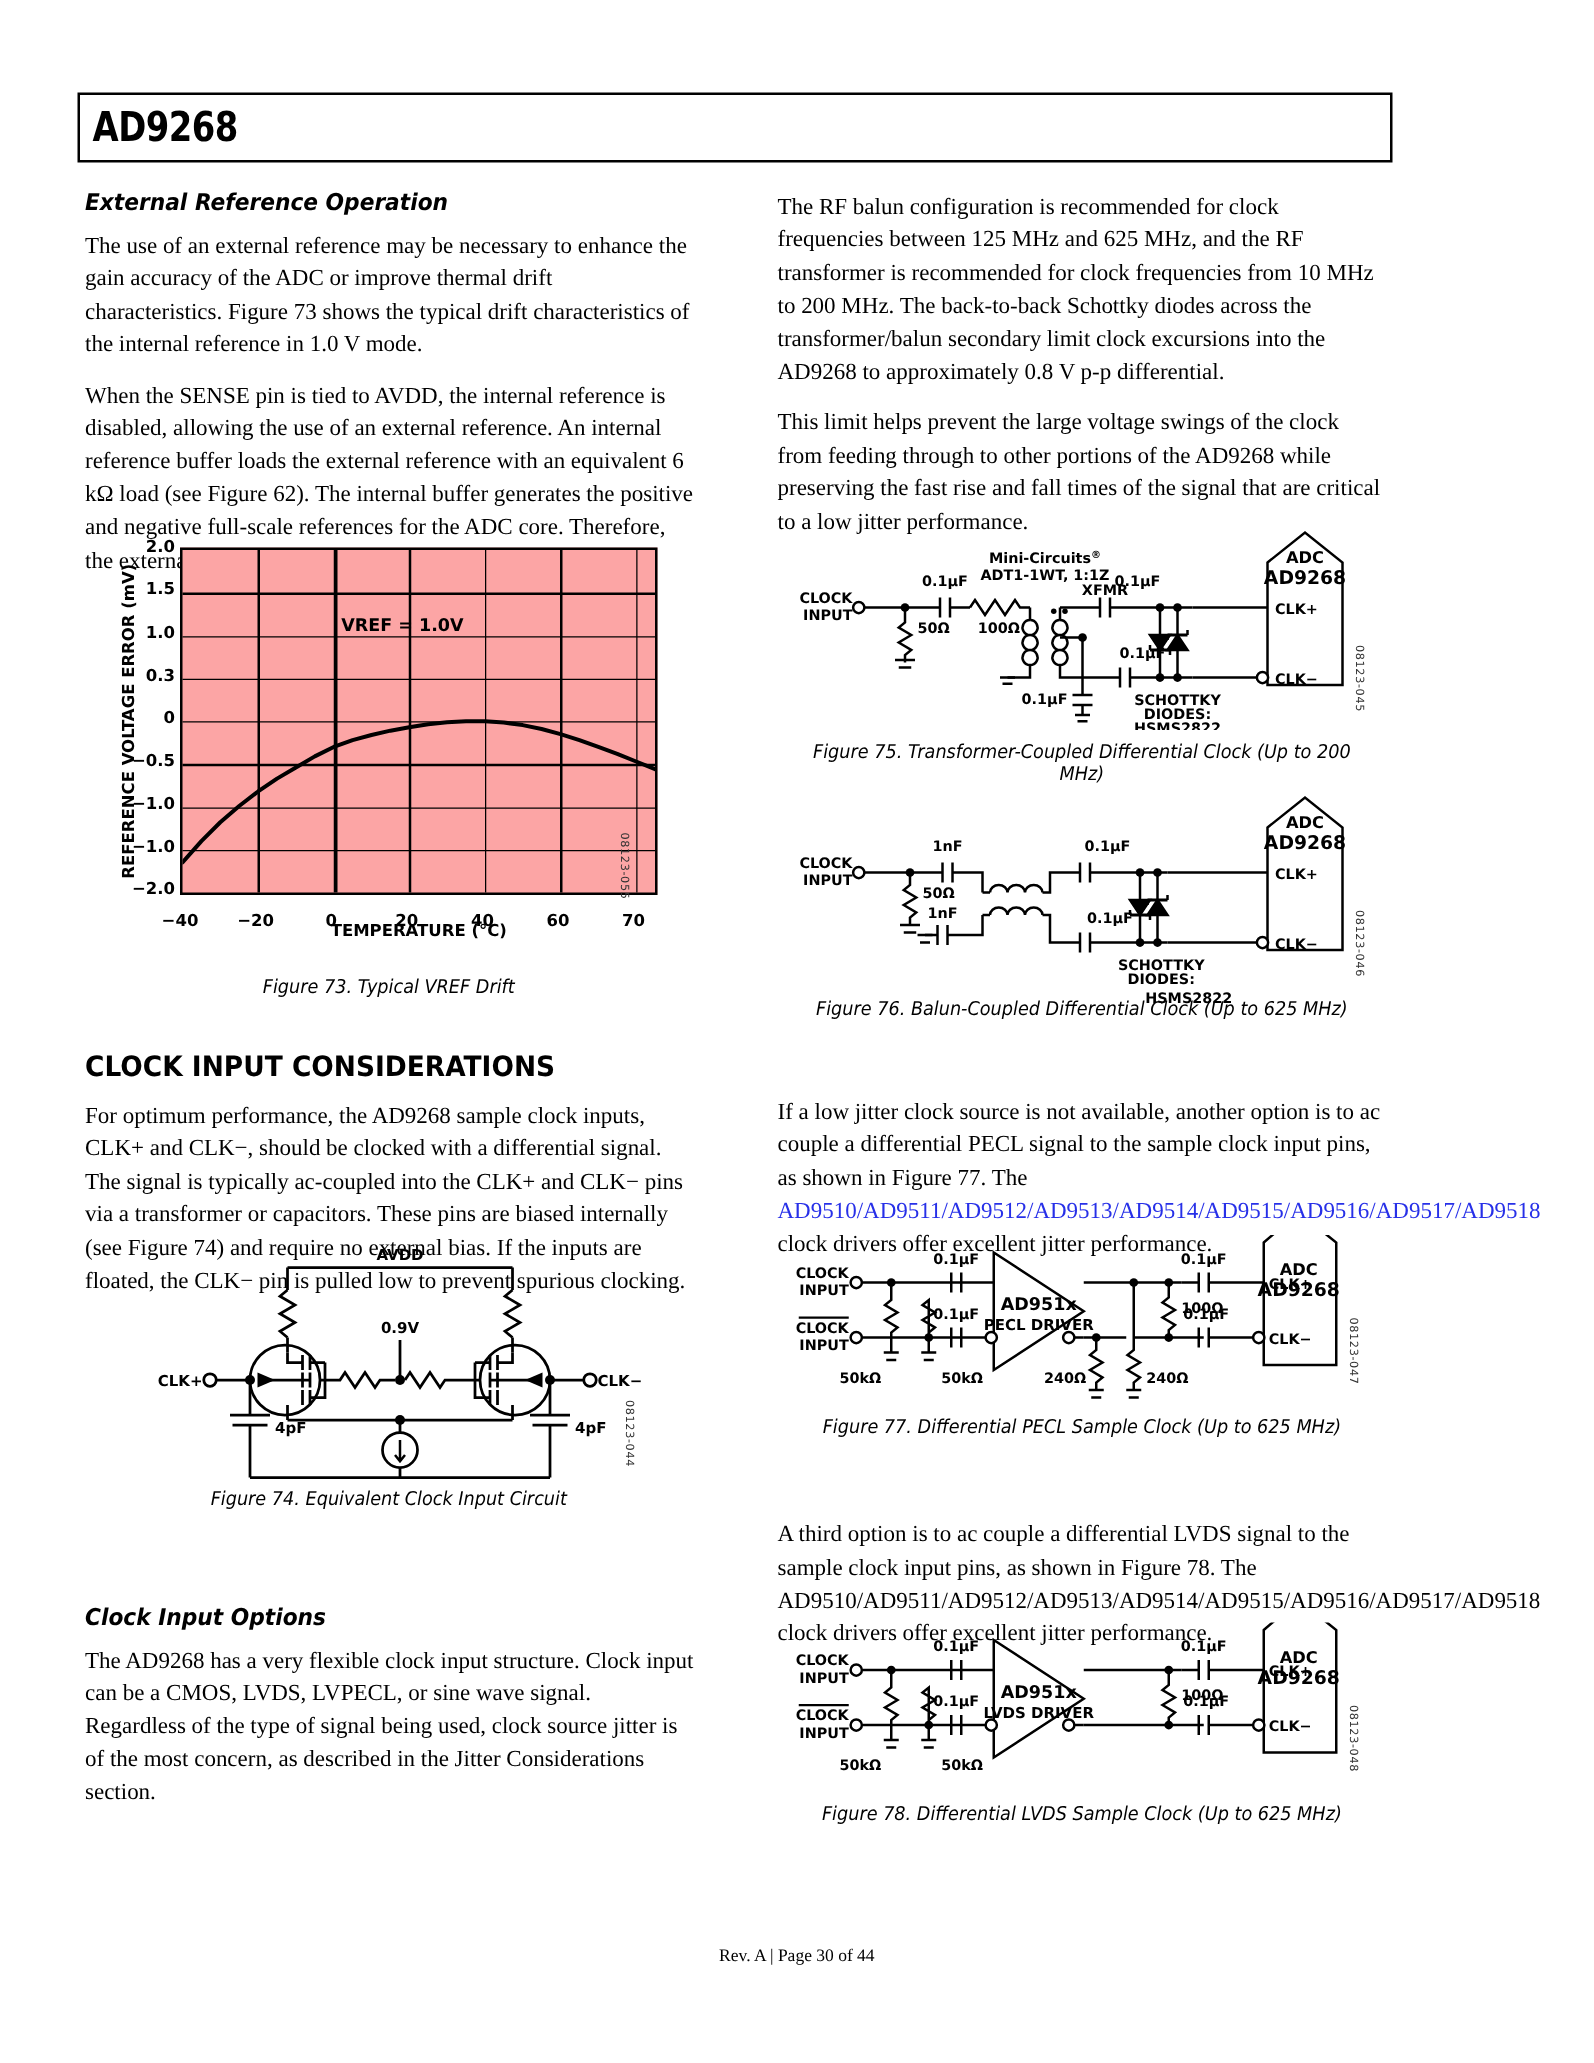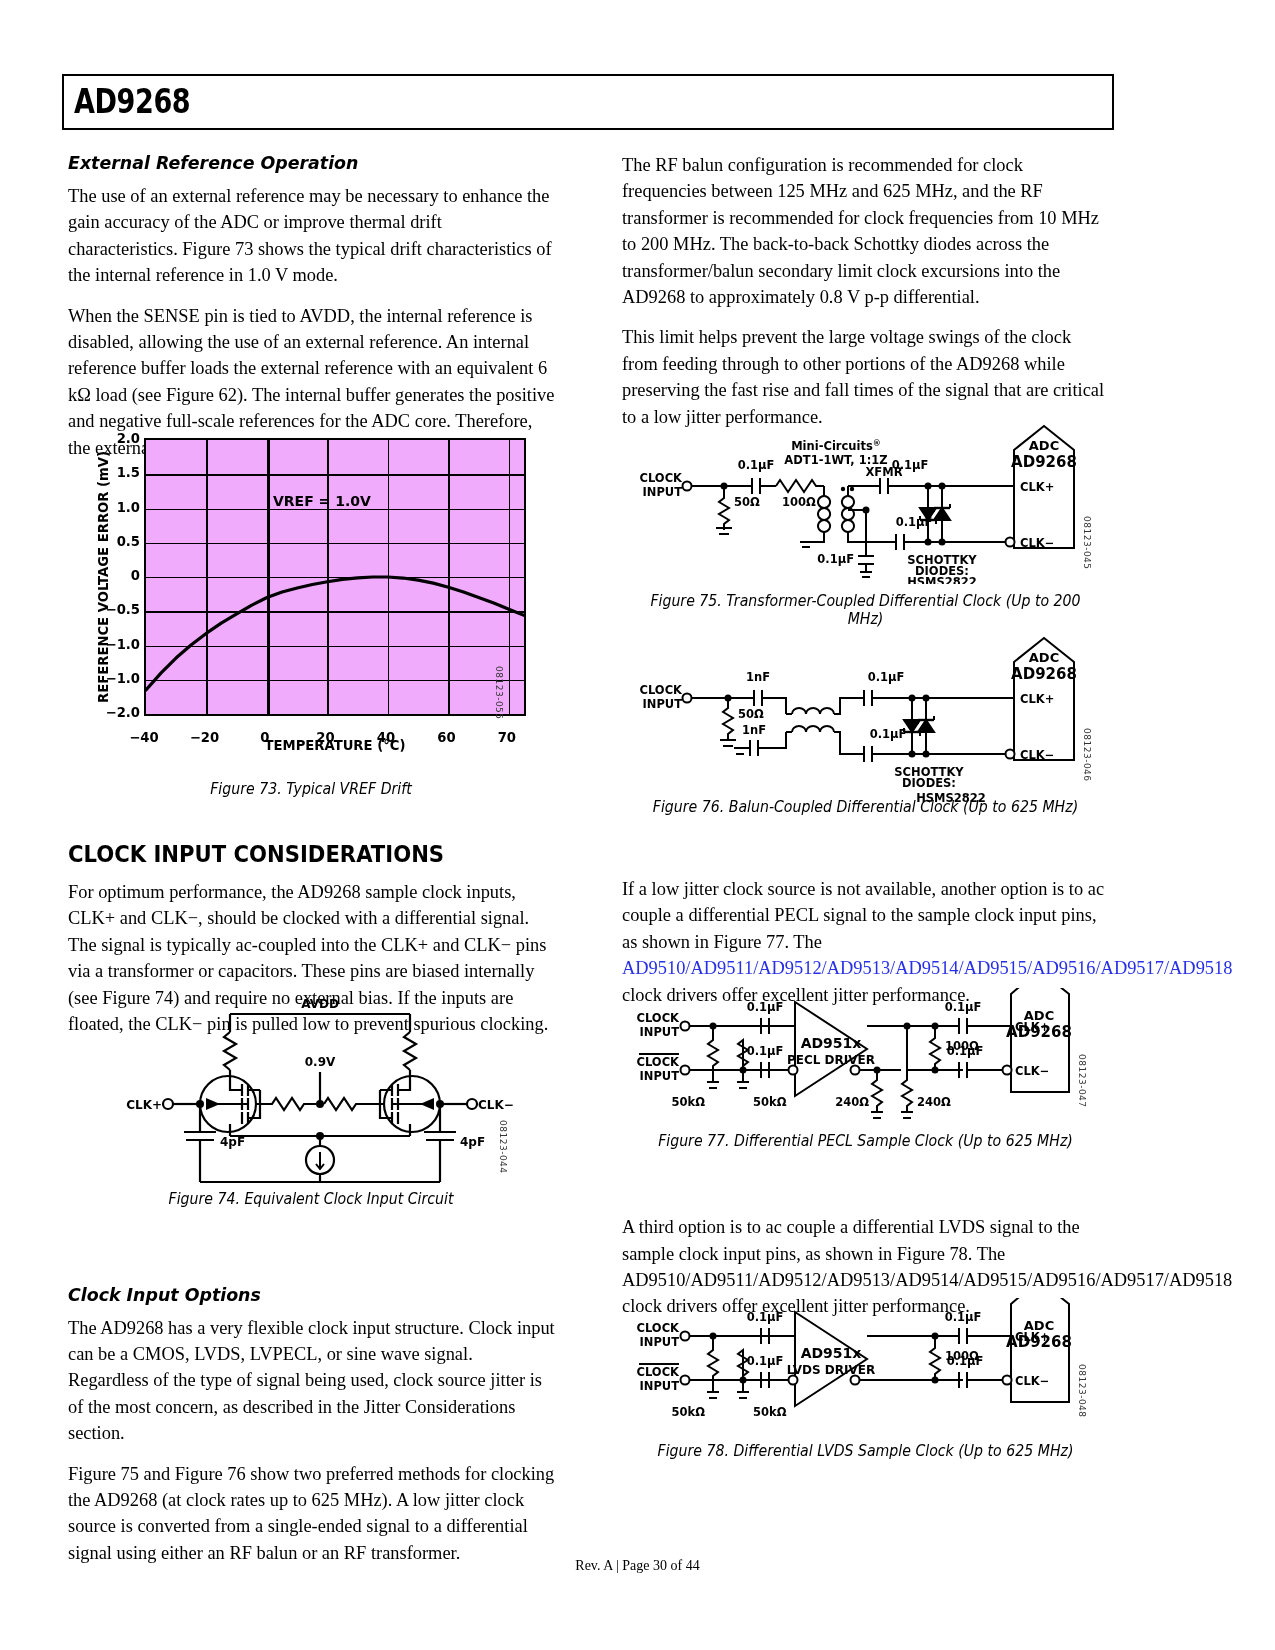--- a/index.html
+++ b/index.html
@@ -73,21 +73,21 @@
     writing-mode:vertical-rl; transform:rotate(180deg); white-space:nowrap;
   }
   .ytick {
     position:absolute; right:0; width:44px; text-align:right;
     font-family:"DejaVu Sans", sans-serif; font-weight:bold; font-size:13.2px;
     transform:translateY(-50%);
   }
   .yticks { position:absolute; left:-6px; top:0; width:50px; height:278px; }
   .plot {
     position:absolute; left:48px; top:0; width:382px; height:278px;
-    border:2.5px solid #000; background:#f0abfc;
+    border:2.5px solid #000; background:#fca5a5;
   }
   .gl-h, .gl-v { position:absolute; background:#000; }
   .gl-h { left:0; right:0; height:1.4px; }
   .gl-v { top:0; bottom:0; width:1.4px; }
   .gl-v.axis0 { width:3px; }
   .vreflabel {
     position:absolute;
     font-family:"DejaVu Sans", sans-serif; font-weight:bold; font-size:14px;
     white-space:nowrap;
   }
@@ -126,34 +126,33 @@
 
     <div style="height:348px"></div>
 
     <h2 class="sec">CLOCK INPUT CONSIDERATIONS</h2>
     <p class="body">For optimum performance, the AD9268 sample clock inputs, CLK+ and CLK−, should be clocked with a differential signal. The signal is typically ac-coupled into the CLK+ and CLK− pins via a transformer or capacitors. These pins are biased internally (see Figure 74) and require no external bias. If the inputs are floated, the CLK− pin is pulled low to prevent spurious clocking.</p>
 
     <div style="height:232px"></div>
 
     <h3 class="sub">Clock Input Options</h3>
     <p class="body">The AD9268 has a very flexible clock input structure. Clock input can be a CMOS, LVDS, LVPECL, or sine wave signal. Regardless of the type of signal being used, clock source jitter is of the most concern, as described in the Jitter Considerations section.</p>
-    <p class="body">Figure 75 and Figure 76 show two preferred methods for clocking the AD9268 (at clock rates up to 625 MHz). A low jitter clock source is converted from a single-ended signal to a differential signal using either an RF balun or an RF transformer.</p>
   </div>
 
   <div class="fig73">
     <div class="chart-ylabel">
       <span>REFERENCE VOLTAGE ERROR (mV)</span>
     </div>
     <div class="yticks" id="ytickbox">
         <div class="ytick" style="top: 274px;">−2.0</div>
         <div class="ytick" style="top: 239.75px;">−1.0</div>
         <div class="ytick" style="top: 205.5px;">−1.0</div>
         <div class="ytick" style="top: 171.25px;">−0.5</div>
         <div class="ytick" style="top: 137px;">0</div>
-        <div class="ytick" style="top: 102.75px;">0.5</div>
+        <div class="ytick" style="top: 102.75px;">0.3</div>
         <div class="ytick" style="top: 68.5px;">1.0</div>
         <div class="ytick" style="top: 34.25px;">1.5</div>
         <div class="ytick" style="top: 0px;">2.0</div>
       </div>
     <div class="plot" id="plotbox">
       <svg width="378" height="274" viewBox="0 0 378 274">
         <polyline id="curve" fill="none" stroke="#000" stroke-width="3.2" stroke-linejoin="round" stroke-linecap="round" points="0.00,250.03 15.12,232.90 30.24,217.83 45.36,204.81 60.48,193.17 75.60,182.89 90.72,173.99 105.84,165.08 120.96,157.55 136.08,152.07 151.20,147.96 166.32,144.53 181.44,141.80 196.56,139.40 211.68,137.82 226.80,137.00 241.92,137.00 257.04,138.03 272.16,140.08 287.28,143.16 302.40,147.27 317.52,152.07 332.64,157.55 347.76,163.03 362.88,169.19 378.00,175.36"></polyline>
       </svg>
       <div class="vreflabel" id="vreflabel" style="left: 126.96px; top: 53.43px;">VREF = 1.0V</div>
     <div class="gl-h" style="top: 239.75px;"></div><div class="gl-h" style="top: 205.5px;"></div><div class="gl-h" style="top: 171.25px;"></div><div class="gl-h" style="top: 137px;"></div><div class="gl-h" style="top: 102.75px;"></div><div class="gl-h" style="top: 68.5px;"></div><div class="gl-h" style="top: 34.25px;"></div><div class="gl-v" style="left: 60.48px;"></div><div class="gl-v axis0" style="left: 120.96px;"></div><div class="gl-v" style="left: 181.44px;"></div><div class="gl-v" style="left: 241.92px;"></div><div class="gl-v" style="left: 302.4px;"></div><div class="gl-v" style="left: 362.88px;"></div></div>

